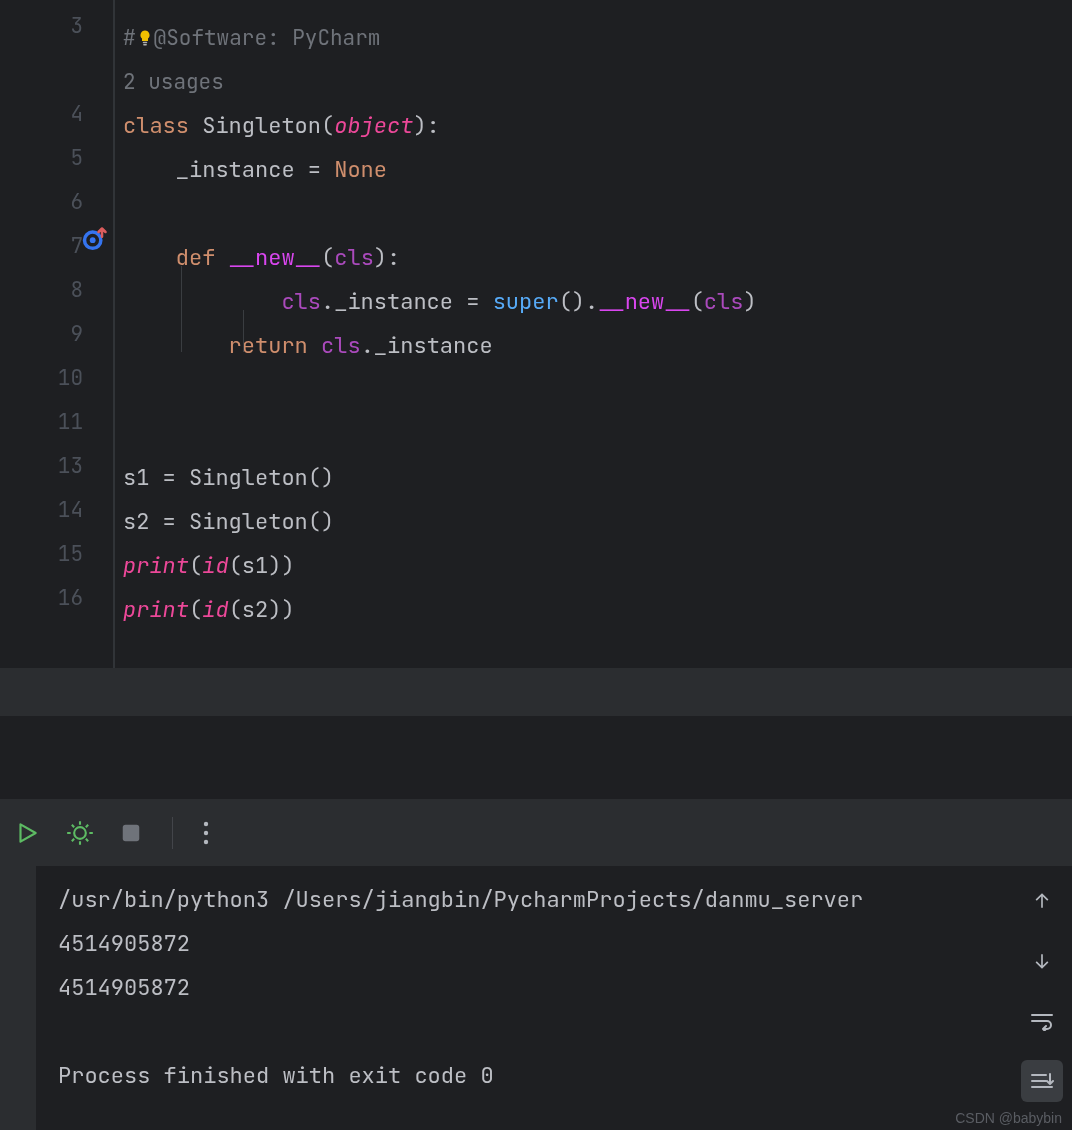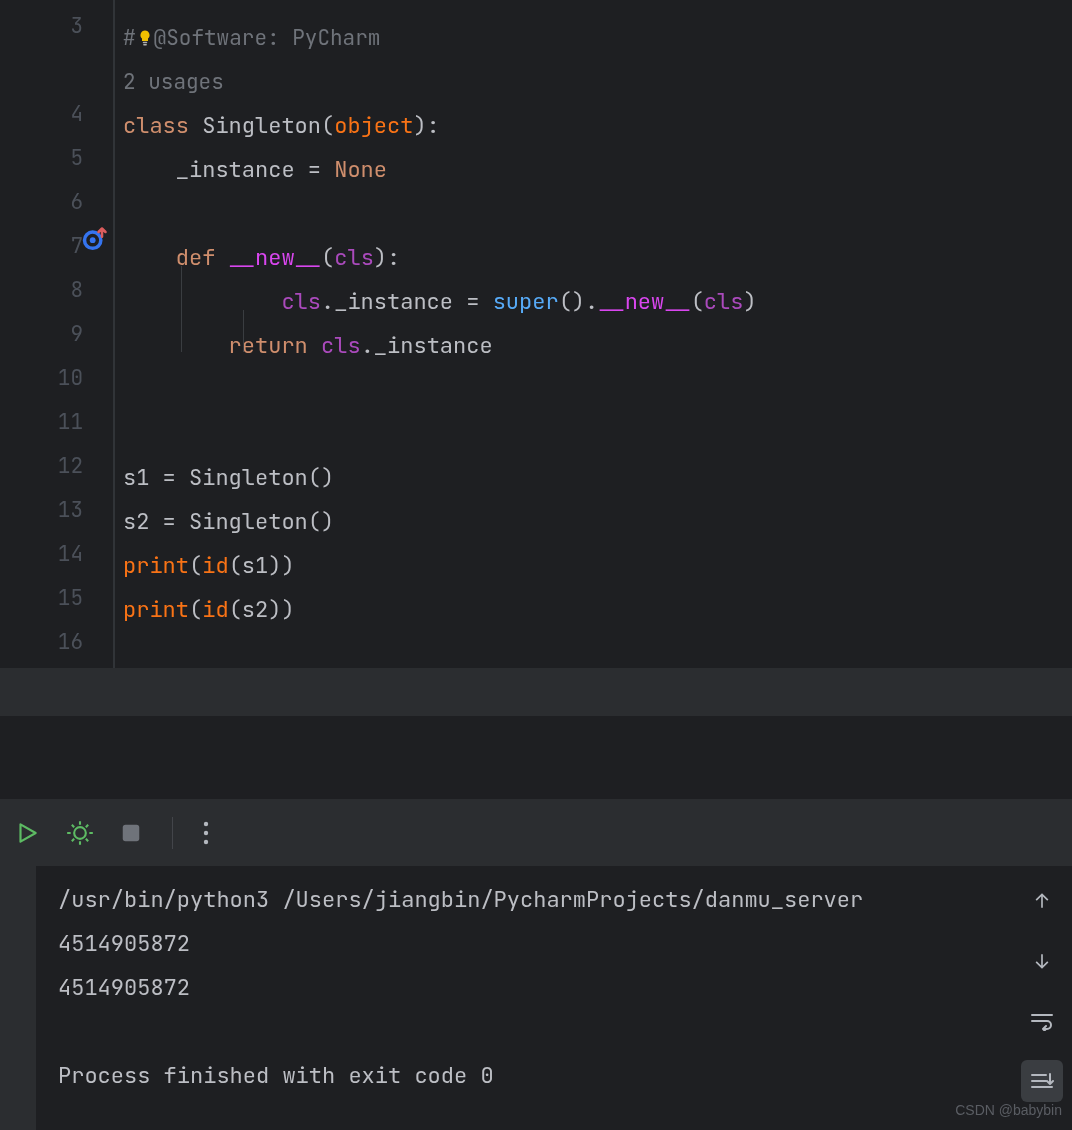--- a/index.html
+++ b/index.html
@@ -58,21 +58,21 @@
   }
   .cline .bulb {
     display: inline-block;
     width: 18px; height: 18px;
     vertical-align: -2px;
   }
   .hint { color: #6f737a; font-size: 21px; }
   .kw   { color: #cf8e6d; } 
   .fn   { color: #d946ef; }
   .self { color: #aa4abc; }
-  .builtin { color: #f97316; }
+  .builtin { color: #ec4899; font-style: italic; }
   .none { color: #cf8e6d; }
   .ident{ color: #bcbec4; }
   .call { color: #57aaf7; }
   .guide {
     position: absolute;
     width: 1px;
     background: #3a3d41;
   }
 
   
@@ -127,21 +127,21 @@
   }
   .side-icons .btn {
     width:42px;height:42px;
     display:flex;align-items:center;justify-content:center;
     border-radius:6px;
   }
   .side-icons .btn.active { background:#3a3d41; }
   .watermark {
     position:absolute;
     right: 10px;
-    bottom: 12px;
+    bottom: 4px;
     font-size: 14px;
     color: #5a5d63;
     font-family: Arial, sans-serif;
   }
 </style>
 </head>
 <body>
 
 <div class="editor">
   <div class="gutter" id="gutter">
@@ -170,23 +170,20 @@
         <span>8</span>
       </div>
       <div class="gline">
         <span>9</span>
       </div>
       <div class="gline">
         <span>10</span>
       </div>
       <div class="gline">
         <span>11</span>
-      </div>
-      <div class="gline">
-        <span>12</span>
       </div>
       <div class="gline">
         <span>13</span>
       </div>
       <div class="gline">
         <span>14</span>
       </div>
       <div class="gline">
         <span>15</span>
       </div>

